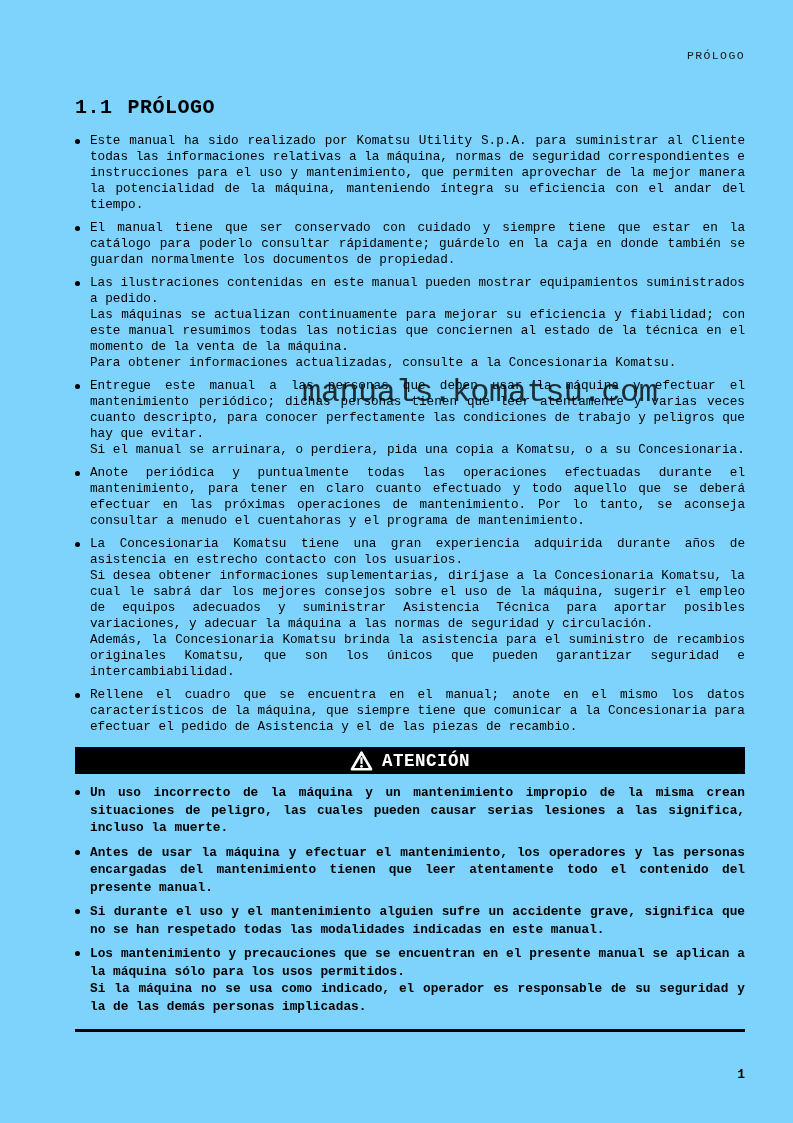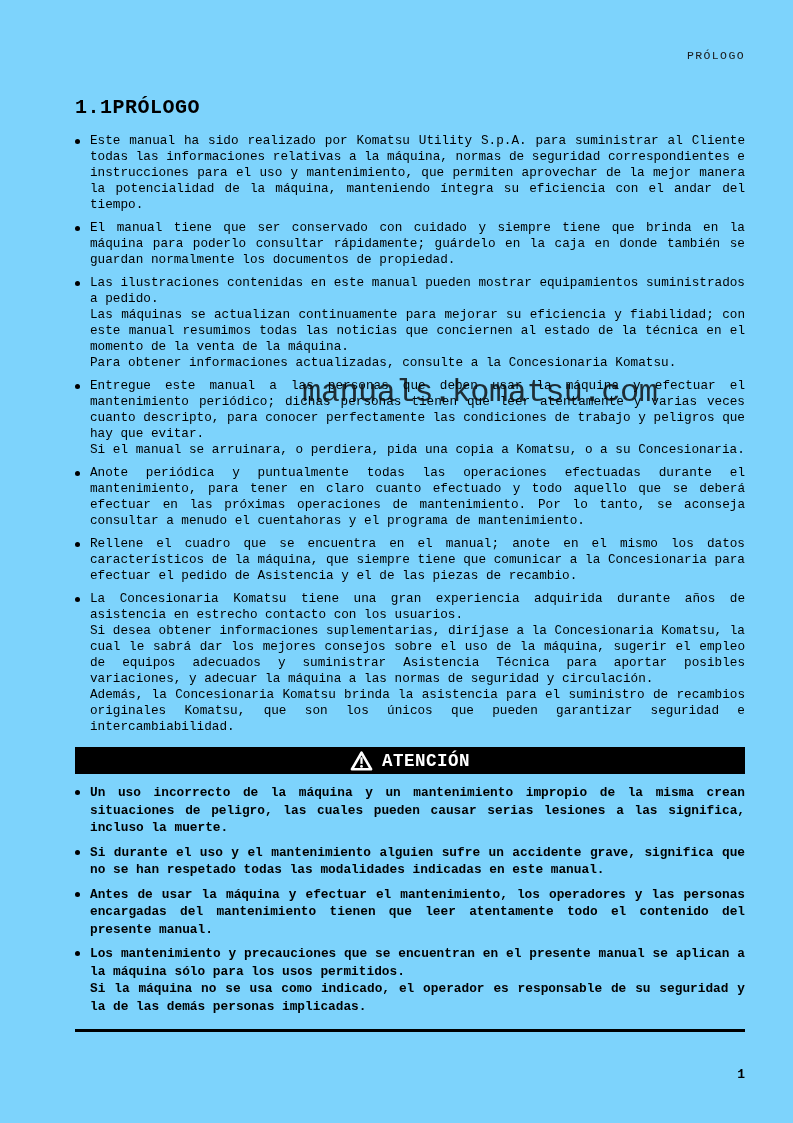--- a/index.html
+++ b/index.html
@@ -21,20 +21,21 @@
     color: #1a1a1a;
   }
   .content {
     position: absolute;
     left: 75px;
     top: 96px;
     width: 670px;
   }
   .title {
     display: flex;
+    gap: 15px;
     margin: 0 0 14px 0;
     font-size: 20px;
     font-weight: bold;
     letter-spacing: 0.5px;
   }
   .bullet {
     display: flex;
     margin-bottom: 7px;
   }
   .bullet .dot {
@@ -116,21 +117,21 @@
     </h1>
 
     <div class="bullet">
       <span class="dot"></span>
       <div class="text">Este manual ha sido realizado por Komatsu Utility S.p.A. para suministrar al Cliente todas las informaciones relativas a la máquina, normas de seguridad correspondientes e instrucciones para el uso y mantenimiento, que permiten aprovechar de la mejor manera la potencialidad de la máquina, manteniendo íntegra su eficiencia con el andar del tiempo.</div>
     </div>
 
 
     <div class="bullet">
       <span class="dot"></span>
-      <div class="text">El manual tiene que ser conservado con cuidado y siempre tiene que brinda en la máquina para poderlo consultar rápidamente; guárdelo en la caja en donde también se guardan normalmente los documentos de propiedad.</div>
+      <div class="text">El manual tiene que ser conservado con cuidado y siempre tiene que estar en la catálogo para poderlo consultar rápidamente; guárdelo en la caja en donde también se guardan normalmente los documentos de propiedad.</div>
     </div>
 
     <div class="bullet">
       <span class="dot"></span>
       <div class="text">Las ilustraciones contenidas en este manual pueden mostrar equipamientos suministrados a pedido.
 Las máquinas se actualizan continuamente para mejorar su eficiencia y fiabilidad; con este manual resumimos todas las noticias que conciernen al estado de la técnica en el momento de la venta de la máquina.
 Para obtener informaciones actualizadas, consulte a la Concesionaria Komatsu.</div>
     </div>
 
     <div class="bullet">
@@ -139,54 +140,54 @@
 Si el manual se arruinara, o perdiera, pida una copia a Komatsu, o a su Concesionaria.</div>
     </div>
 
     <div class="bullet">
       <span class="dot"></span>
       <div class="text">Anote periódica y puntualmente todas las operaciones efectuadas durante el mantenimiento, para tener en claro cuanto efectuado y todo aquello que se deberá efectuar en las próximas operaciones de mantenimiento. Por lo tanto, se aconseja consultar a menudo el cuentahoras y el programa de mantenimiento.</div>
     </div>
 
     <div class="bullet">
       <span class="dot"></span>
-      <div class="text">Rellene el cuadro que se encuentra en el manual; anote en el mismo los datos característicos de la máquina, que siempre tiene que comunicar a la Concesionaria para efectuar el pedido de Asistencia y el de las piezas de recambio.</div>
-    </div>
-
-    <div class="bullet">
-      <span class="dot"></span>
       <div class="text">La Concesionaria Komatsu tiene una gran experiencia adquirida durante años de asistencia en estrecho contacto con los usuarios.
 Si desea obtener informaciones suplementarias, diríjase a la Concesionaria Komatsu, la cual le sabrá dar los mejores consejos sobre el uso de la máquina, sugerir el empleo de equipos adecuados y suministrar Asistencia Técnica para aportar posibles variaciones, y adecuar la máquina a las normas de seguridad y circulación.
 Además, la Concesionaria Komatsu brinda la asistencia para el suministro de recambios originales Komatsu, que son los únicos que pueden garantizar seguridad e intercambiabilidad.</div>
+    </div>
+
+    <div class="bullet">
+      <span class="dot"></span>
+      <div class="text">Rellene el cuadro que se encuentra en el manual; anote en el mismo los datos característicos de la máquina, que siempre tiene que comunicar a la Concesionaria para efectuar el pedido de Asistencia y el de las piezas de recambio.</div>
     </div>
 
     <div class="attention-banner">
       <span class="warning-icon">
         <svg viewBox="0 0 26 23" width="23" height="20" aria-hidden="true">
           <path d="M13 2 L24 21 H2 Z" fill="#000000" stroke="#ffffff" stroke-width="3" stroke-linejoin="round"></path>
           <rect x="11.7" y="7.2" width="2.6" height="7.6" fill="#ffffff"></rect>
           <circle cx="13" cy="17.8" r="1.6" fill="#ffffff"></circle>
         </svg>
       </span>
       <span class="label">ATENCIÓN</span>
     </div>
 
     <div class="bullet attention-bullet">
       <span class="dot"></span>
       <div class="text">Un uso incorrecto de la máquina y un mantenimiento impropio de la misma crean situaciones de peligro, las cuales pueden causar serias lesiones a las significa, incluso la muerte.</div>
     </div>
 
     <div class="bullet attention-bullet">
       <span class="dot"></span>
+      <div class="text">Antes de usar la máquina y efectuar el mantenimiento, los operadores y las personas encargadas del mantenimiento tienen que leer atentamente todo el contenido del presente manual.</div>
+    </div>
+
+    <div class="bullet attention-bullet">
+      <span class="dot"></span>
       <div class="text">Si durante el uso y el mantenimiento alguien sufre un accidente grave, significa que no se han respetado todas las modalidades indicadas en este manual.</div>
-    </div>
-
-    <div class="bullet attention-bullet">
-      <span class="dot"></span>
-      <div class="text">Antes de usar la máquina y efectuar el mantenimiento, los operadores y las personas encargadas del mantenimiento tienen que leer atentamente todo el contenido del presente manual.</div>
     </div>
 
     <div class="bullet attention-bullet">
       <span class="dot"></span>
       <div class="text">Los mantenimiento y precauciones que se encuentran en el presente manual se aplican a la máquina sólo para los usos permitidos.
 Si la máquina no se usa como indicado, el operador es responsable de su seguridad y la de las demás personas implicadas.</div>
     </div>
 
     <div class="attention-rule"></div>
 

